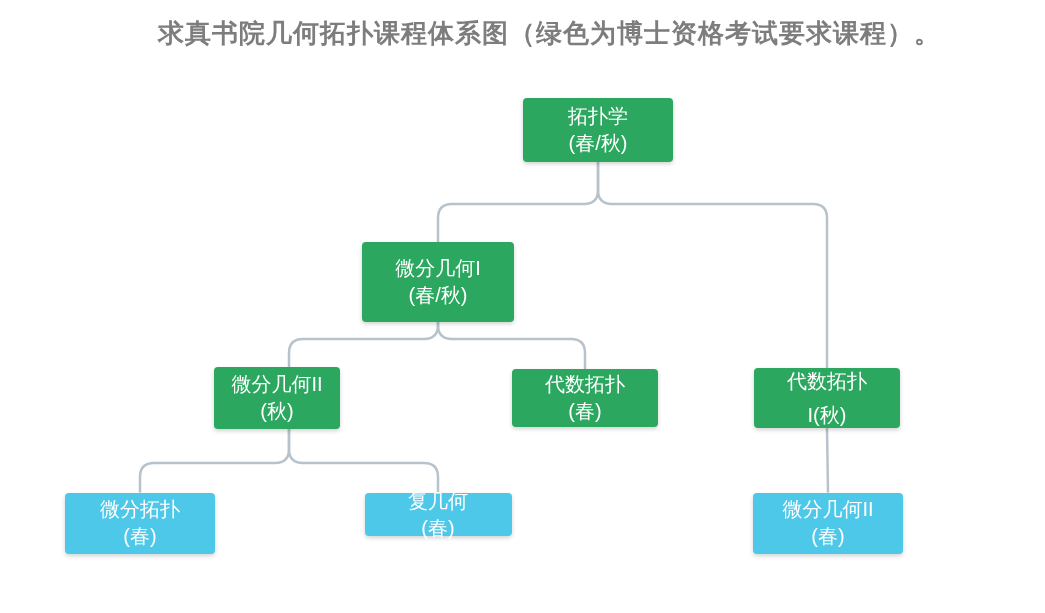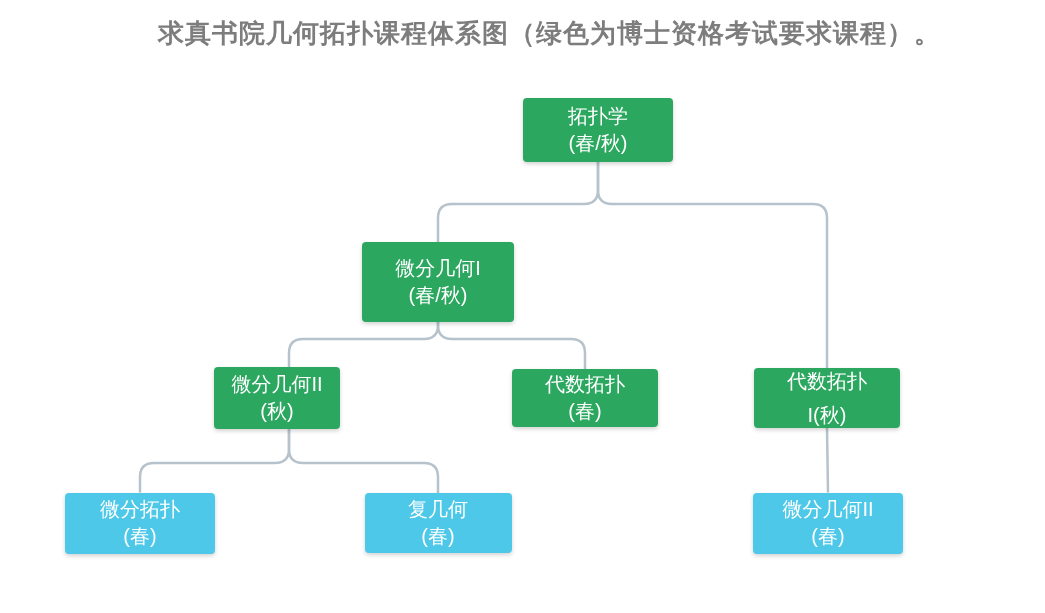--- a/index.html
+++ b/index.html
@@ -86,21 +86,21 @@
         <span>(春)</span>
       </div>
       <div class="node" style="left: 754px; top: 368px; width: 146px; height: 60px; background: rgb(43, 167, 95); color: rgb(255, 255, 255); gap: 7px;">
         <span>代数拓扑</span>
         <span>I(秋)</span>
       </div>
       <div class="node" style="left: 65px; top: 492.5px; width: 150px; height: 61px; background: rgb(78, 200, 232); color: rgb(255, 255, 255);">
         <span>微分拓扑</span>
         <span>(春)</span>
       </div>
-      <div class="node" style="left: 364.5px; top: 493px; width: 147px; height: 60px; background: rgb(78, 200, 232); color: rgb(255, 255, 255);">
+      <div class="node" style="left: 364.5px; top: 493px; width: 147px; height: 43px; background: rgb(78, 200, 232); color: rgb(255, 255, 255);">
         <span>复几何</span>
         <span>(春)</span>
       </div>
       <div class="node" style="left: 753px; top: 492.5px; width: 150px; height: 61px; background: rgb(78, 200, 232); color: rgb(255, 255, 255);">
         <span>微分几何II</span>
         <span>(春)</span>
       </div>
     </div>
 </div>
 

